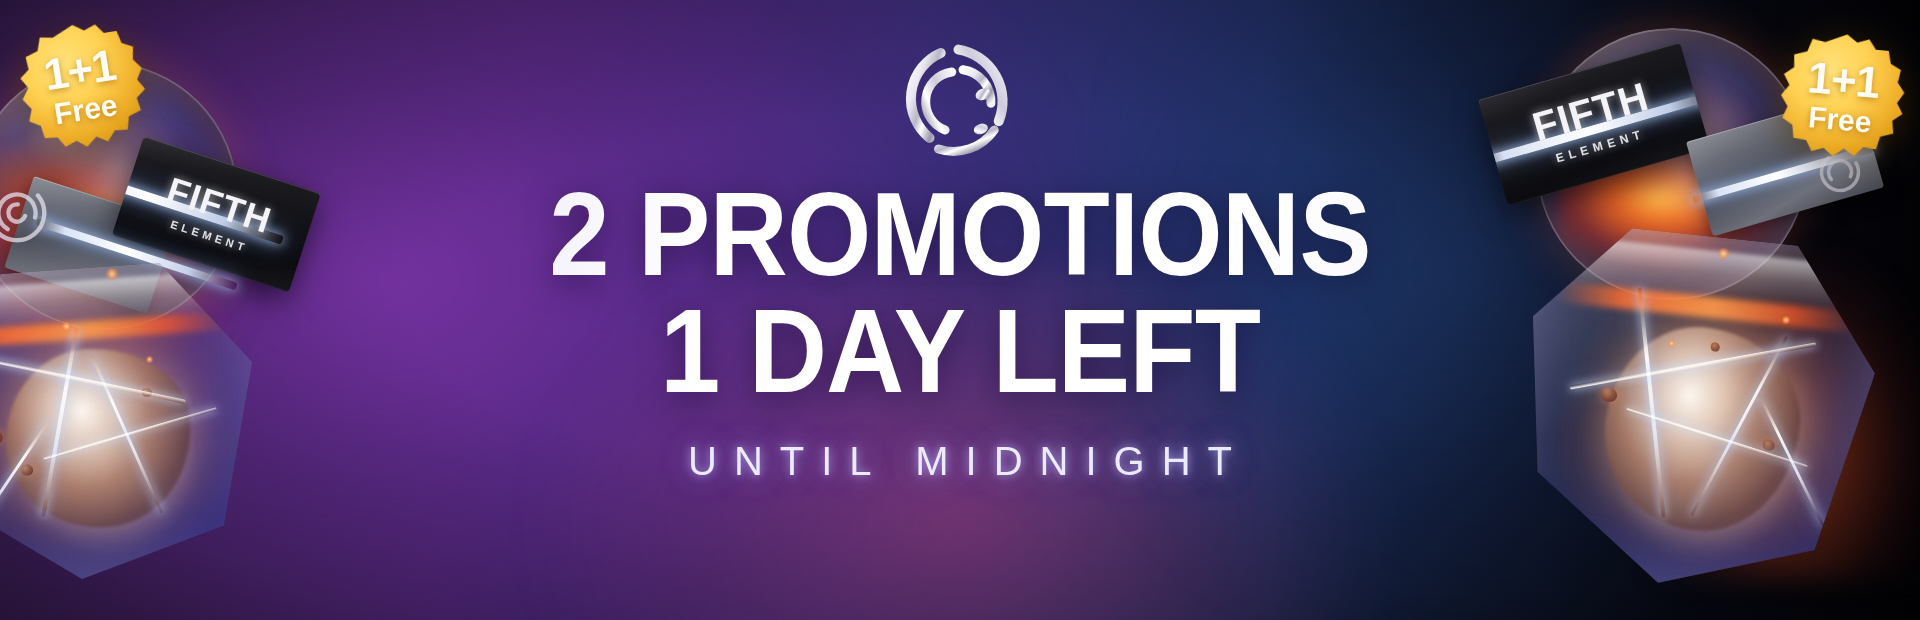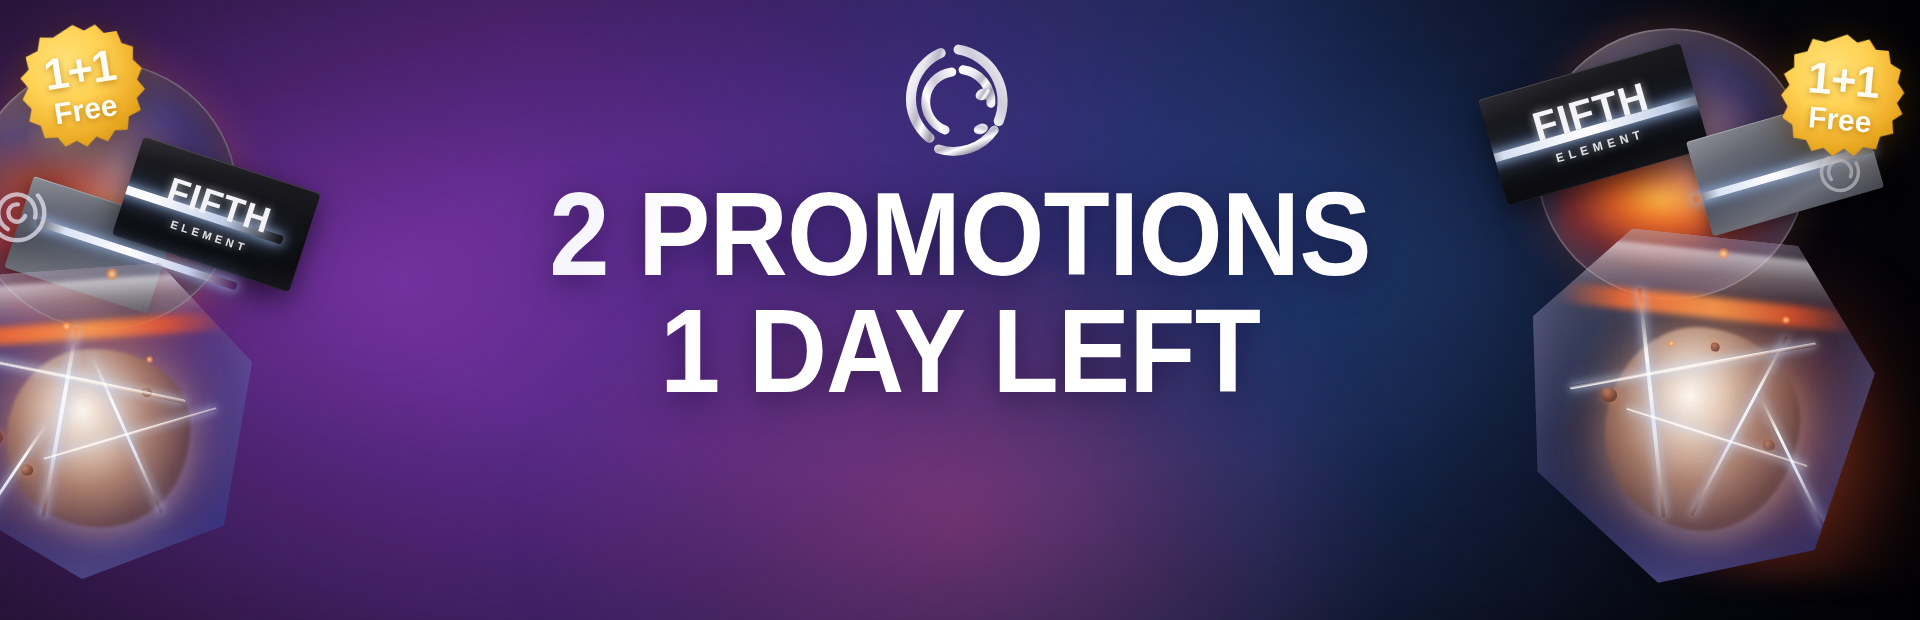--- a/index.html
+++ b/index.html
@@ -619,20 +619,21 @@
       </g>
 
       <ellipse cx="78" cy="54" rx="7" ry="5" fill="url(#chrome)" transform="rotate(-22 78 54)"></ellipse>
       <ellipse cx="76" cy="85" rx="6.5" ry="4.5" fill="url(#chrome2)" transform="rotate(-18 76 85)"></ellipse>
     </svg>
   </div>
 
   <div class="headline-block">
     <h1 class="headline">2 PROMOTIONS</h1>
     <h1 class="headline headline-line-2">1 DAY LEFT</h1>
+    <p class="subhead">UNTIL MIDNIGHT</p>
   </div>
 
   <div class="badge badge-left">
     <svg viewBox="0 0 120 120" xmlns="http://www.w3.org/2000/svg">
       <defs>
         <radialGradient id="goldL" cx="38%" cy="30%" r="78%">
           <stop offset="0%" stop-color="#ffe27a"></stop>
           <stop offset="42%" stop-color="#ffd152"></stop>
           <stop offset="74%" stop-color="#f0b12c"></stop>
           <stop offset="100%" stop-color="#d9960f"></stop>

